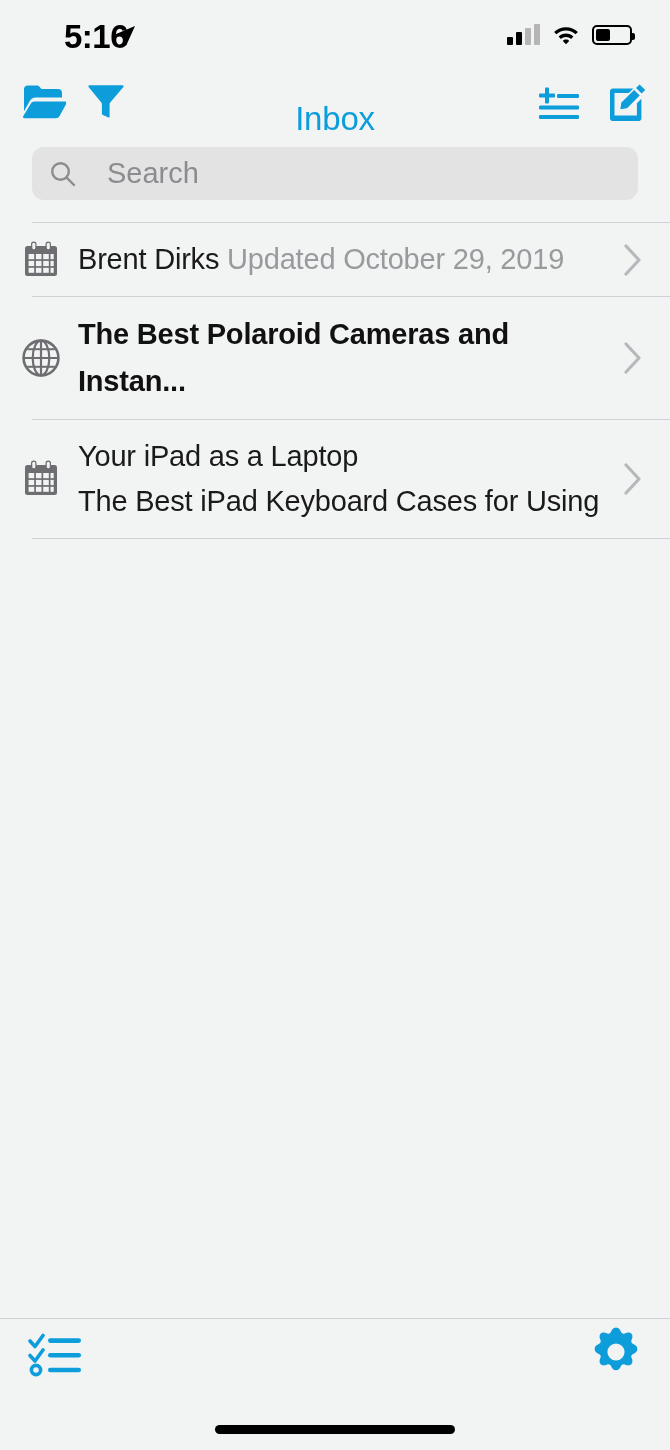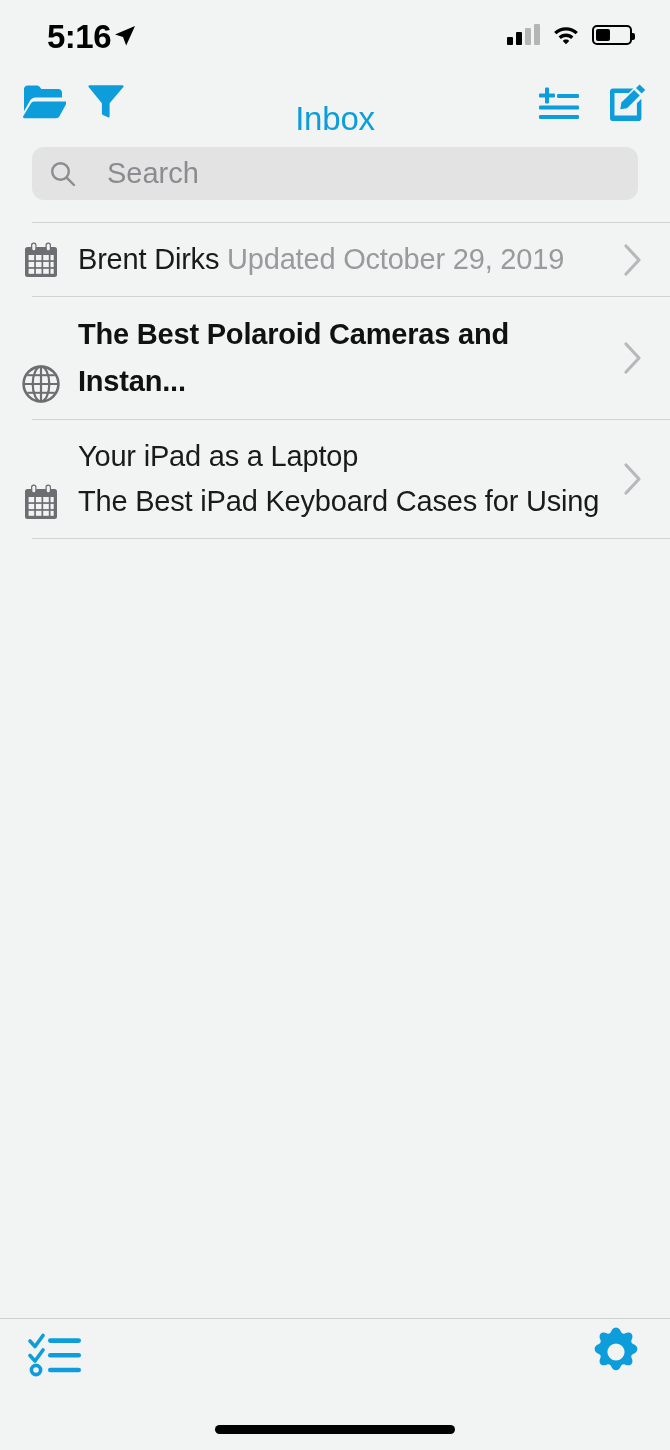--- a/index.html
+++ b/index.html
@@ -20,21 +20,21 @@
 
   
   .status-bar {
     position: absolute;
     top: 0; left: 0;
     width: 670px;
     height: 70px;
   }
   .status-time {
     position: absolute;
-    left: 47px; top: 18px;
+    left: 64px; top: 18px;
     font-size: 33px;
     font-weight: 600;
     letter-spacing: -0.5px;
     color: #000;
     line-height: 38px;
   }
   .status-loc {
     position: absolute;
     left: 113px; top: 24px;
     width: 24px; height: 24px;
@@ -134,21 +134,21 @@
   
   .list { position: absolute; top: 222px; left: 0; width: 670px; }
   .sep {
     height: 1px;
     background: #d2d2d4;
     margin-left: 32px;
   }
   .row {
     position: relative;
     display: flex;
-    align-items: flex-end;
+    align-items: center;
     min-height: 70px;
     padding: 14px 0;
   }
   .row-icon {
     width: 46px;
     flex: 0 0 46px;
     margin-left: 18px;
     display: flex;
     align-items: center;
     justify-content: center;

